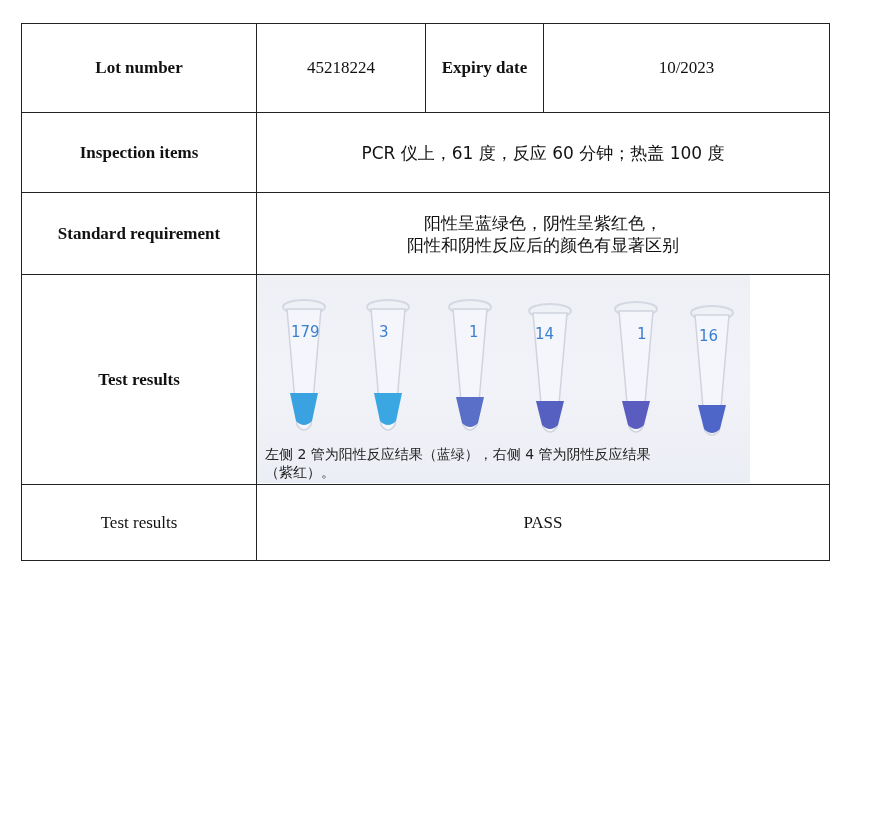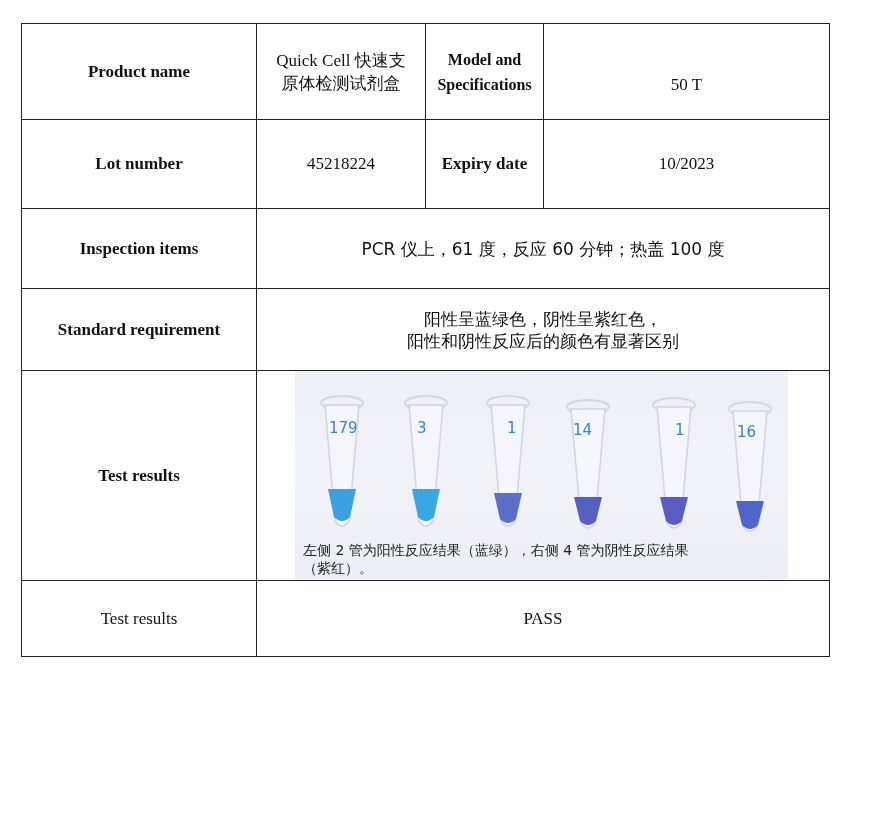--- a/index.html
+++ b/index.html
@@ -6,49 +6,37 @@
   body { width:879px; height:834px; position:relative; overflow:hidden;
          font-family:"Liberation Serif", "DejaVu Serif", serif; color:#111; }
   table.coa { position:absolute; left:21px; top:23px; border-collapse:collapse; table-layout:fixed; }
   table.coa td { border:1.5px solid #222; text-align:center; vertical-align:middle; padding:0; }
   .lbl { font-weight:bold; font-size:17px; }
   .lbl2 { font-weight:bold; font-size:16px; line-height:25px; }
   .val { font-size:17px; }
   .plain { font-size:17px; }
   .zh { font-family:"DejaVu Sans", sans-serif; font-size:16px; line-height:22px; }
   .photo-cell { text-align:left !important; vertical-align:top !important; }
-  .photo { position:relative; margin-left:38px; width:493px; height:208px;
+  .photo { position:relative; width:493px; height:208px;
            background:linear-gradient(180deg,#eef0f6 0%,#f2f3f8 50%,#eceef5 100%); overflow:hidden; }
   .tube { position:absolute; top:22px; width:46px; height:140px; }
   .caption { position:absolute; left:8px; top:170px; width:480px;
              font-family:"DejaVu Sans", sans-serif; font-size:14px; line-height:18px; color:#222; }
 </style>
 </head>
 <body>
 
 <table class="coa">
   <colgroup>
     <col style="width:235px">
       <col style="width:169px">
       <col style="width:118px">
       <col style="width:286px">
   </colgroup>
   <tbody>
-      <tr style="height:96px">
-    <td class="lbl">Product name</td>
-    <td class="val">
-      <div>Quick Cell 快速支</div>
-      <div>原体检测试剂盒</div>
-    </td>
-    <td class="lbl2">
-      <div>Model and</div>
-      <div>Specifications</div>
-    </td>
-    <td class="val" style="padding-top:26px">50 T</td>
-  </tr>
   <tr style="height:89px">
     <td class="lbl">Lot number</td>
     <td class="val">45218224</td>
     <td class="lbl">Expiry date</td>
     <td class="val">10/2023</td>
   </tr>
   <tr style="height:80px">
     <td class="lbl">Inspection items</td>
     <td colspan="3" class="zh" style="font-size:17px">PCR 仪上，61 度，反应 60 分钟；热盖 100 度</td>
   </tr>

